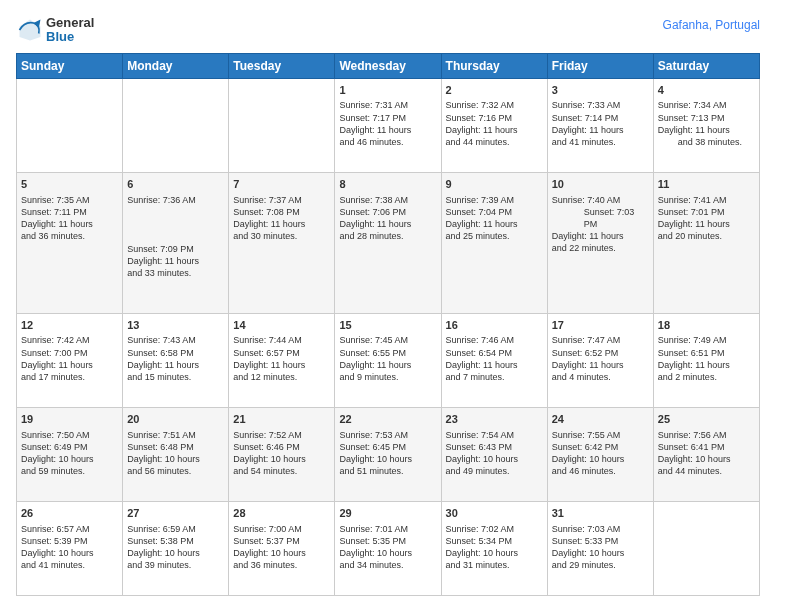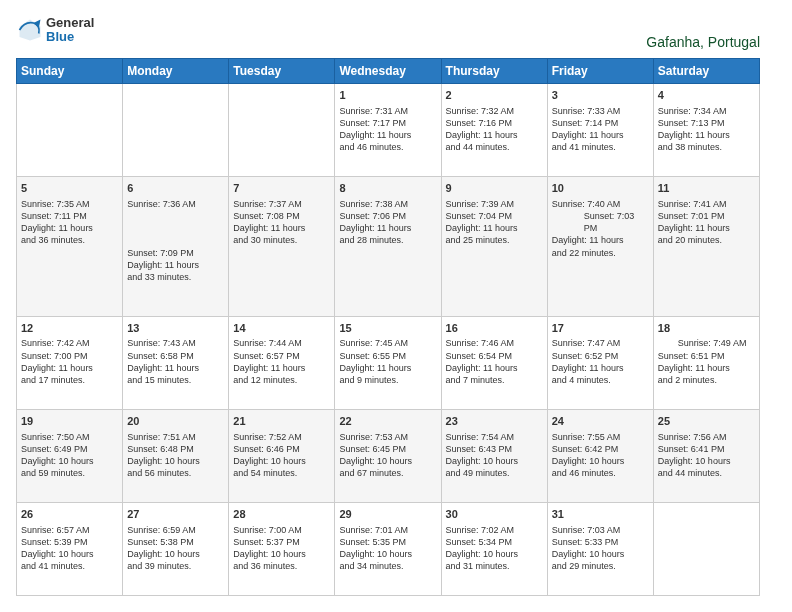--- a/index.html
+++ b/index.html
@@ -44,23 +44,23 @@
     .title-block {
       text-align: right;
     }
     .month-title {
       font-size: 32px;
       font-weight: 300;
       color: #333;
       line-height: 1;
     }
     .location {
-      font-size: 14px;
-      color: #14532d;
-      margin-top: 18px;
+      font-size: 12px;
+      color: #3b82f6;
+      margin-top: 2px;
     }
     .calendar {
       flex: 1;
       border: 1px solid #ccc;
       border-collapse: collapse;
       width: 100%;
       table-layout: fixed;
     }
     .calendar th {
       background-color: #2979c0;
@@ -154,21 +154,21 @@
             <span style="display: block;">Sunrise: 7:33 AM</span>
             <span style="display: block;">Sunset: 7:14 PM</span>
             <span style="display: block;">Daylight: 11 hours</span>
             <span style="display: block;">and 41 minutes.</span>
           </td>
           <td>
             <span class="day-number">4</span>
             <span style="display: block;">Sunrise: 7:34 AM</span>
             <span style="display: block;">Sunset: 7:13 PM</span>
             <span style="display: block;">Daylight: 11 hours</span>
-            <span style="display: block;">and 38 minutes.</span>
+            <span style="display: block; margin-left: 20px;">and 38 minutes.</span>
           </td>
         </tr>
         <tr>
           <td>
             <span class="day-number">5</span>
             <span style="display: block;">Sunrise: 7:35 AM</span>
             <span style="display: block;">Sunset: 7:11 PM</span>
             <span style="display: block;">Daylight: 11 hours</span>
             <span style="display: block;">and 36 minutes.</span>
           </td>
@@ -253,21 +253,21 @@
           </td>
           <td>
             <span class="day-number">17</span>
             <span style="display: block;">Sunrise: 7:47 AM</span>
             <span style="display: block;">Sunset: 6:52 PM</span>
             <span style="display: block;">Daylight: 11 hours</span>
             <span style="display: block;">and 4 minutes.</span>
           </td>
           <td>
             <span class="day-number">18</span>
-            <span style="display: block; margin-left: 20px;">Sunrise: 7:49 AM</span>
+            <span style="display: block;">Sunrise: 7:49 AM</span>
             <span style="display: block;">Sunset: 6:51 PM</span>
             <span style="display: block;">Daylight: 11 hours</span>
             <span style="display: block;">and 2 minutes.</span>
           </td>
         </tr>
         <tr>
           <td>
             <span class="day-number">19</span>
             <span style="display: block;">Sunrise: 7:50 AM</span>
             <span style="display: block;">Sunset: 6:49 PM</span>
@@ -286,21 +286,21 @@
             <span style="display: block;">Sunrise: 7:52 AM</span>
             <span style="display: block;">Sunset: 6:46 PM</span>
             <span style="display: block;">Daylight: 10 hours</span>
             <span style="display: block;">and 54 minutes.</span>
           </td>
           <td>
             <span class="day-number">22</span>
             <span style="display: block;">Sunrise: 7:53 AM</span>
             <span style="display: block;">Sunset: 6:45 PM</span>
             <span style="display: block;">Daylight: 10 hours</span>
-            <span style="display: block;">and 67 minutes.</span>
+            <span style="display: block;">and 51 minutes.</span>
           </td>
           <td>
             <span class="day-number">23</span>
             <span style="display: block;">Sunrise: 7:54 AM</span>
             <span style="display: block;">Sunset: 6:43 PM</span>
             <span style="display: block;">Daylight: 10 hours</span>
             <span style="display: block;">and 49 minutes.</span>
           </td>
           <td>
             <span class="day-number">24</span>

